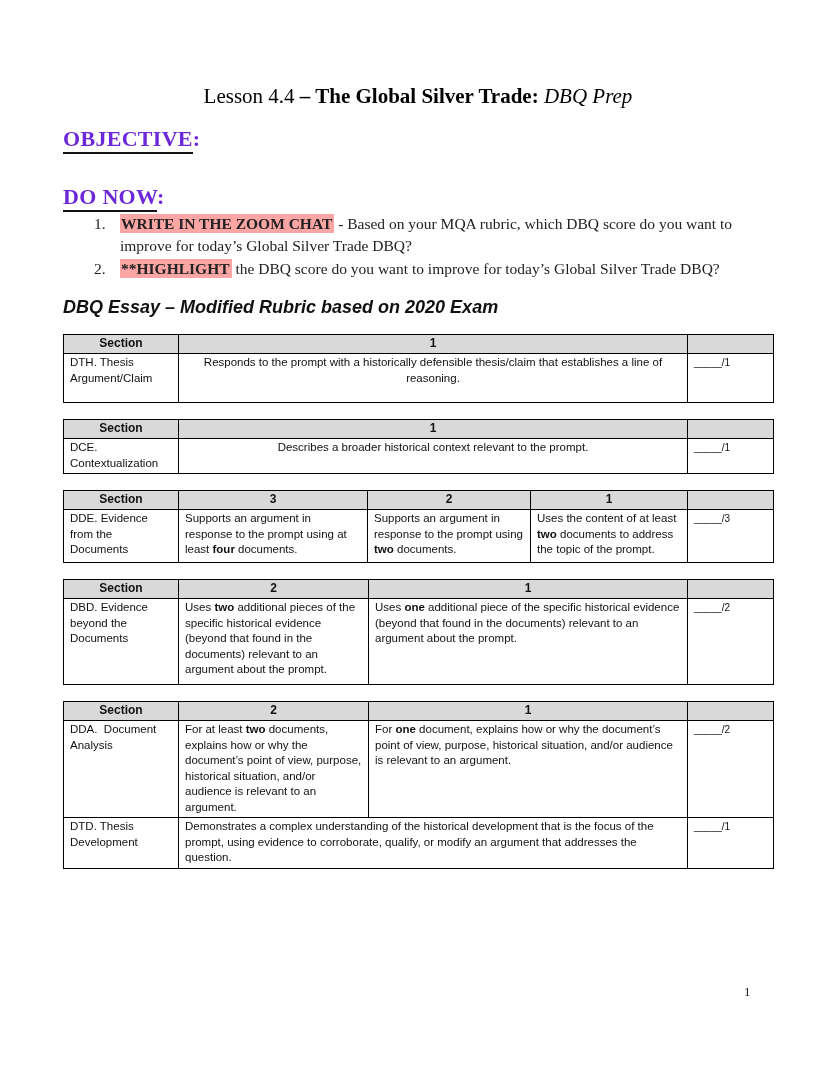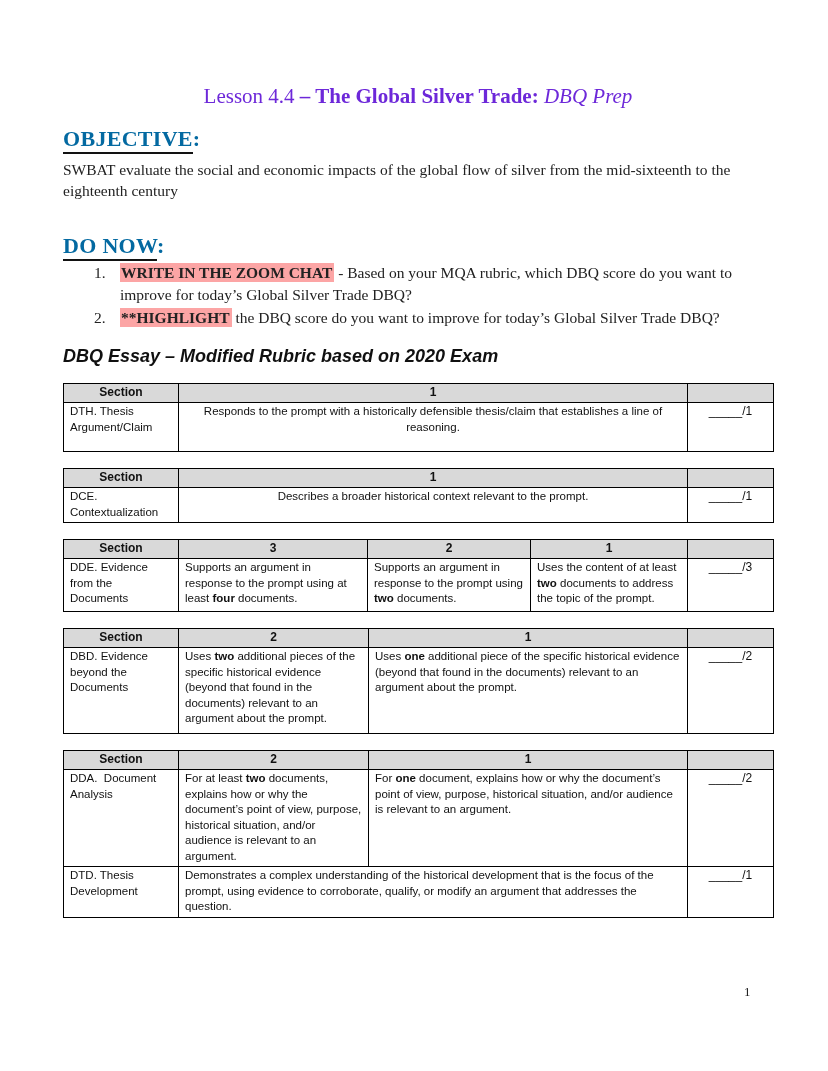--- a/index.html
+++ b/index.html
@@ -14,31 +14,31 @@
     color: #1c1c1c;
     overflow: hidden;
   }
 
   
   .doc-title {
     margin: 0;
     text-align: center;
     font-size: 21px;
     font-weight: 400;
-    color: #6d28d9;
+    color: #000000;
   }
   .doc-title .b { font-weight: 700; }
   .doc-title .i { font-style: italic; }
 
   .sec-heading {
     margin: 17px 0 0 0;
     font-size: 22px;
     font-weight: 700;
     letter-spacing: 0.3px;
-    color: #0369a1;
+    color: #6d28d9;
   }
   .sec-heading .u { border-bottom: 2px solid #121212; padding-bottom: 1px; }
 
   .body-text {
     margin: 7px 0 0 0;
     font-size: 15.5px;
     line-height: 21px;
     max-width: 700px;
     color: #222222;
   }
@@ -89,23 +89,22 @@
     background: #d9d9d9;
     font-weight: 700;
     font-size: 12px;
     text-align: center;
     vertical-align: middle;
     padding: 0 4px;
   }
   td.label { white-space: pre-wrap; }
   td.center { text-align: center; }
   td.score {
-    text-align: center;
     vertical-align: middle;
-    font-size: 12px;
+    font-size: 10px;
     white-space: nowrap;
   }
 
   .page-number {
     position: absolute;
     top: 984px;
     left: 744px;
     font-size: 13px;
     color: #222222;
   }
@@ -115,21 +114,20 @@
 
 <div class="page">
 
   <h1 class="doc-title">
     <span>Lesson 4.4 </span><span class="b">– The Global Silver Trade:</span><span class="i"> DBQ Prep</span>
   </h1>
 
   <h2 class="sec-heading">
     <span class="u">OBJECTIVE</span><span>:</span>
   </h2>
-  <p class="body-text">SWBAT evaluate the social and economic impacts of the global flow of silver from the mid-sixteenth to the eighteenth century</p>
 
   <h2 class="sec-heading do-now-heading">
     <span class="u">DO NOW</span><span>:</span>
   </h2>
 
   <div class="do-now-list">
     <div class="do-now-item">
       <span class="num">1.</span>
       <span class="item-text"><span class="hl">WRITE IN THE ZOOM CHAT</span><span> - Based on your MQA rubric, which DBQ score do you want to improve for today’s Global Silver Trade DBQ?</span></span>
     </div>

